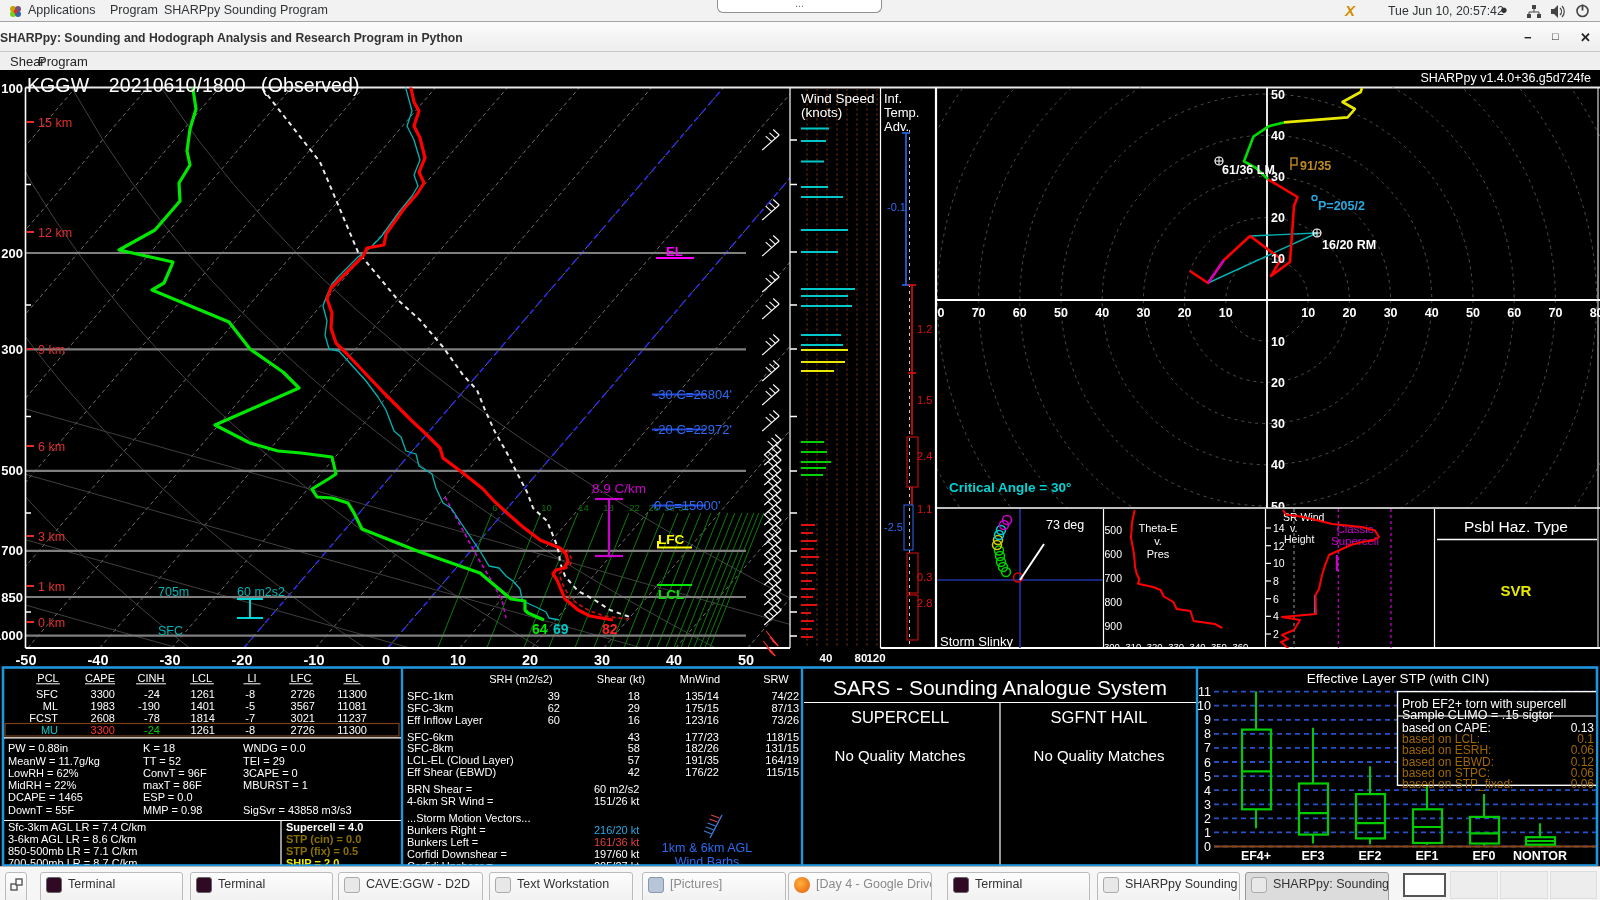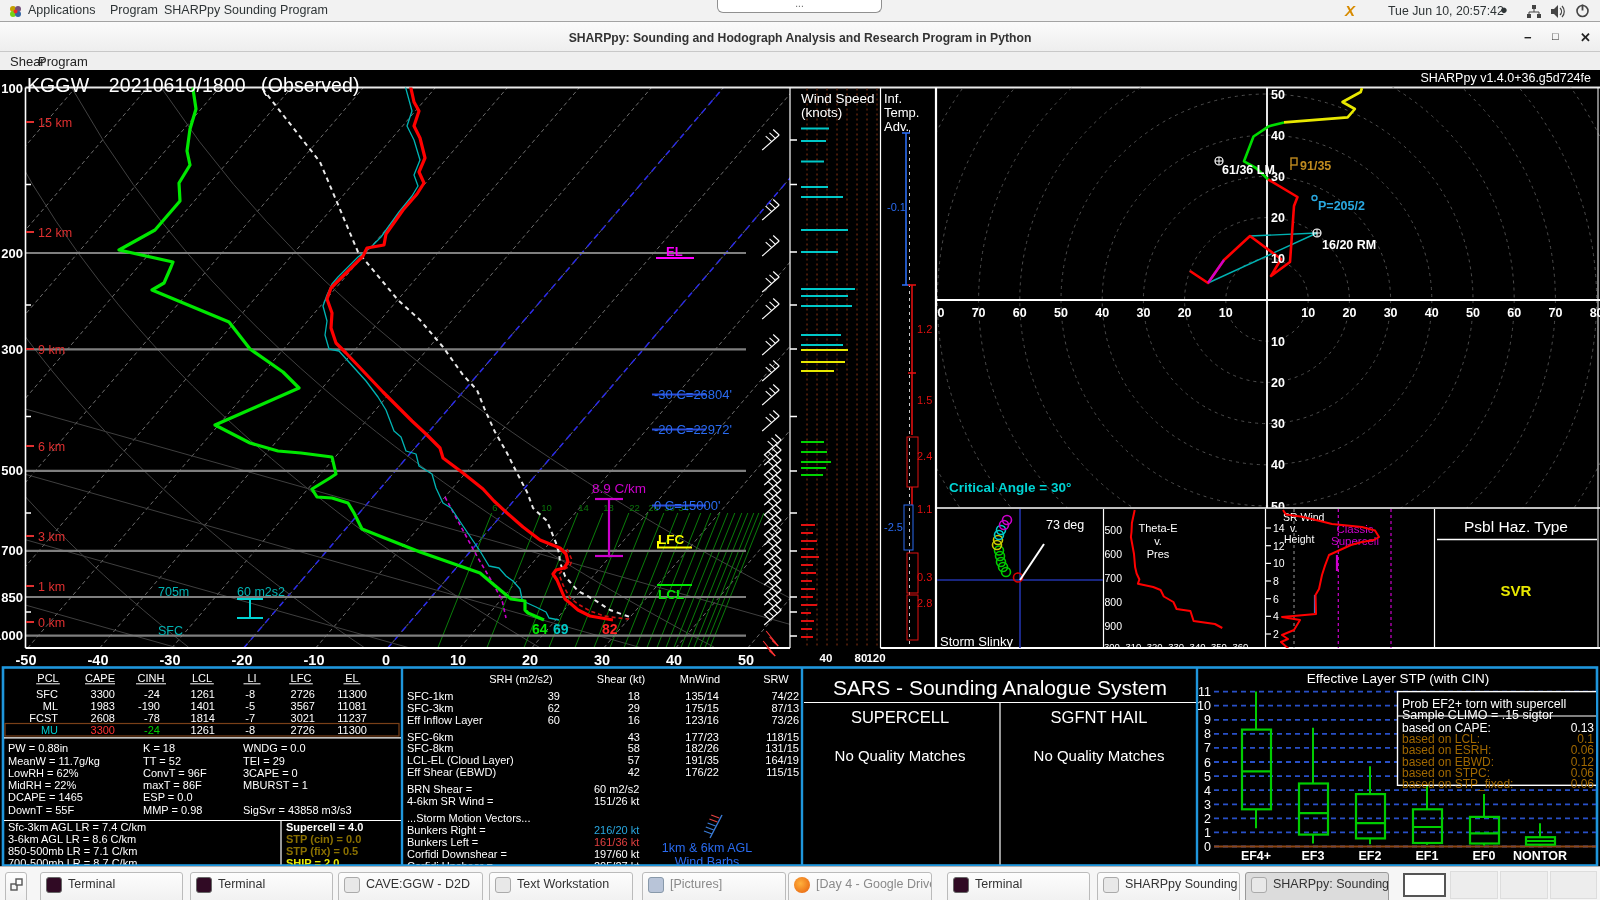--- a/index.html
+++ b/index.html
@@ -37,21 +37,21 @@
       <path d="M1 5h3l4-4v13l-4-4H1z" fill="#444"></path>
       <path d="M10 4c2 2 2 5 0 7M12 2c3 3 3 8 0 11" stroke="#444" fill="none" stroke-width="1.2"></path>
     </svg>
  <svg style="position:absolute;left:1575px;top:3px" width="15" height="16" viewBox="0 0 15 16">
       <circle cx="7.5" cy="8" r="5.5" stroke="#444" stroke-width="1.6" fill="none"></circle>
       <path d="M7.5 1.5v6" stroke="#444" stroke-width="1.8"></path>
     </svg>
 </div>
 <div class="popup">...</div>
 <div class="tbar">
- <div style="position:absolute;left:0;width:100%;text-align:center;top:9px;font-weight:bold;font-size:12.2px">SHARPpy: Sounding and Hodograph Analysis and Research Program in Python</div>
+ <div style="position:absolute;left:0;width:100%;text-align:left;top:9px;font-weight:bold;font-size:12.2px">SHARPpy: Sounding and Hodograph Analysis and Research Program in Python</div>
  <span style="position:absolute;left:1524px;top:8px;font-weight:bold;color:#222">−</span>
  <span style="position:absolute;left:1552px;top:8px;font-size:11px;color:#222">□</span>
  <span style="position:absolute;left:1580px;top:8px;font-weight:bold;color:#222">✕</span>
 </div>
 <div class="mbar">
     <span style="position:absolute;left:10px;top:2px">Shear</span>
     <span style="position:absolute;left:38px;top:2px">Program</span>
   </div>
 <svg style="position:absolute;left:0;top:70px" width="1600" height="797" viewBox="0 70 1600 797">
 <rect x="0" y="70" width="1600" height="797" fill="#000"></rect>

